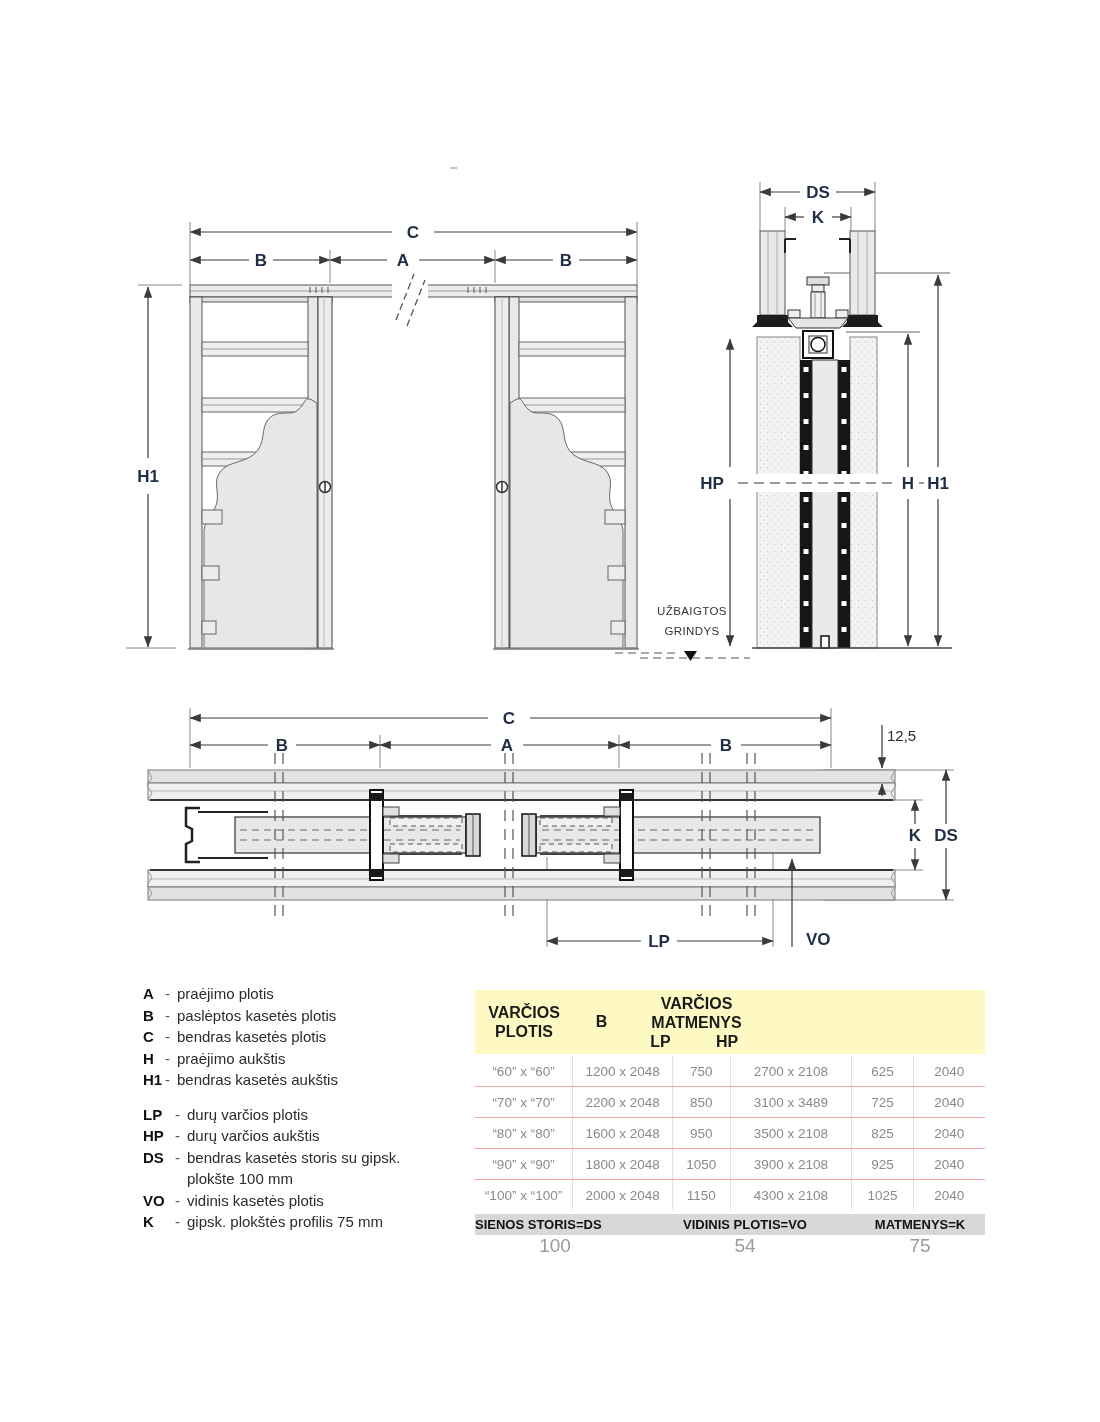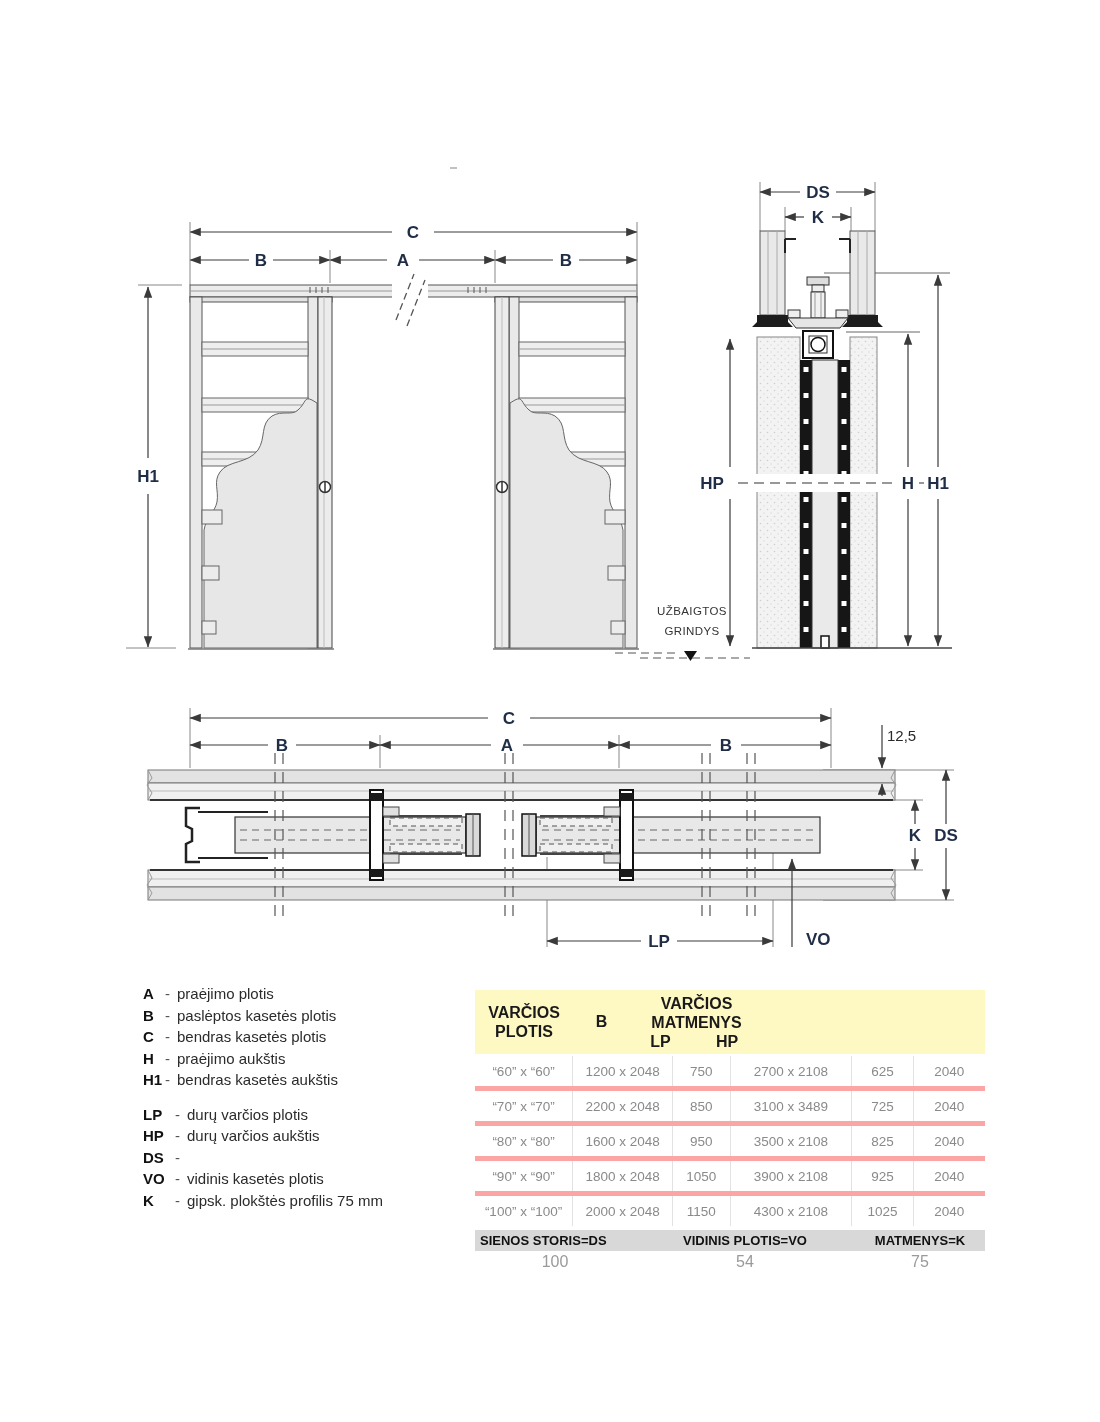--- a/index.html
+++ b/index.html
@@ -25,30 +25,30 @@
   .thead{display:flex;height:64px;background:#fef9c3;color:#1a1a1a;font-weight:bold;
          font-size:16px;text-align:center;}
   .hc{display:flex;flex-direction:column;justify-content:center;line-height:1.2;}
   .w1{width:98px}.w2{width:100px}.w3{width:57px}.w4{width:122px}.w56{width:133px}
   .hc.split{justify-content:space-evenly;padding:4px 0;}
   .subrow{display:flex;}
   .subrow span{display:block;}
   .sub5{width:61px}.sub6{width:72px}
   .tbody{border-top:2px solid #fff;}
   .trow{display:flex;height:30px;align-items:center;font-size:13.5px;color:#8a8a8a;
-        border-top:5px solid #fca5a5;text-align:center;}
+        border-top:1px solid #fca5a5;text-align:center;}
   .trow:first-child{border-top:none;}
   .trow div{border-left:1px solid #e2e2e2;height:100%;display:flex;align-items:center;justify-content:center;}
   .trow div:first-child{border-left:none;}
   .tfoot-labels{display:grid;grid-template-columns:160px 220px 130px;background:#d8d8d8;
         height:21px;align-items:center;font-size:13px;font-weight:bold;color:#111;margin-top:4px;}
-  .tfoot-labels div:nth-child(1){padding-left:5px;}
+  .tfoot-labels div:nth-child(1){}
   .tfoot-labels div:nth-child(2),.tfoot-labels div:nth-child(3){text-align:center;}
   .tfoot-values{display:grid;grid-template-columns:160px 220px 130px;height:22px;align-items:center;
-        font-size:16px;color:#9a9a9a;text-align:center;}
+        font-size:19px;color:#9a9a9a;text-align:center;}
 </style>
 </head>
 <body>
 
 <div id="canvas">
 
 <svg style="left:120px;top:160px" width="560" height="515" viewBox="0 0 560 515">
   <defs>
     <marker id="a1" markerWidth="10" markerHeight="8" refX="9" refY="3.5" orient="auto-start-reverse">
       <path d="M0,0 L9.5,3.5 L0,7 Z" fill="#3a3a3a"></path>
@@ -423,20 +423,21 @@
       <span class="lg-desc">durų varčios plotis</span>
     </div>
     <div class="lg-item">
       <span class="lg-key">HP</span>
       <span class="lg-sep">-</span>
       <span class="lg-desc">durų varčios aukštis</span>
     </div>
     <div class="lg-item">
       <span class="lg-key">DS</span>
       <span class="lg-sep">-</span>
+      <span class="lg-desc">bendras kasetės storis su gipsk. plokšte 100 mm</span>
     </div>
     <div class="lg-item">
       <span class="lg-key">VO</span>
       <span class="lg-sep">-</span>
       <span class="lg-desc">vidinis kasetės plotis</span>
     </div>
     <div class="lg-item">
       <span class="lg-key">K</span>
       <span class="lg-sep">-</span>
       <span class="lg-desc">gipsk. plokštės profilis 75 mm</span>

